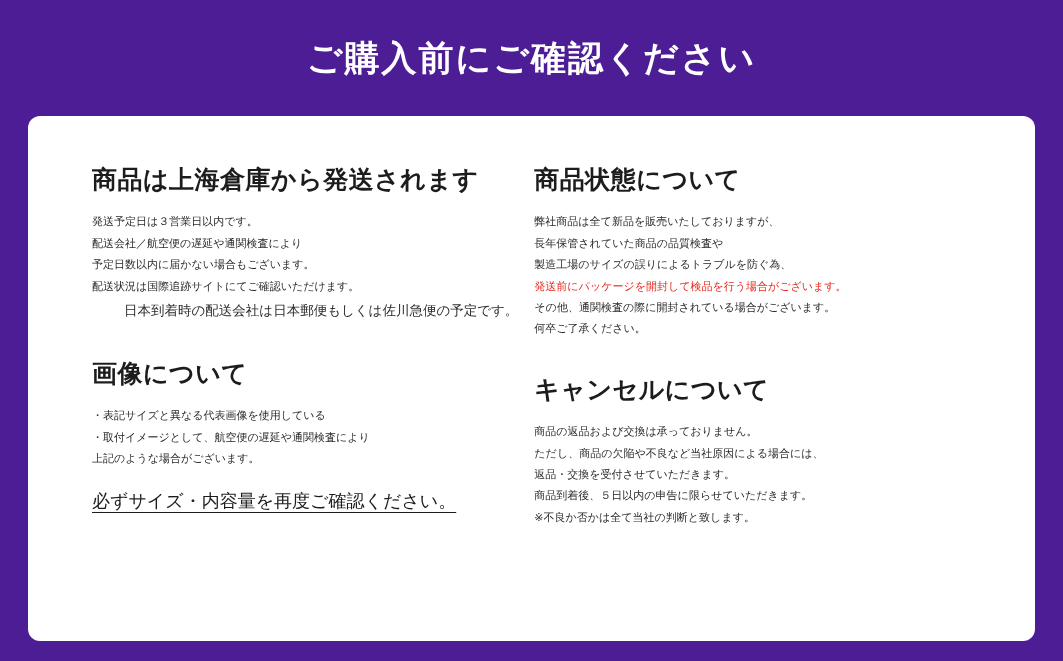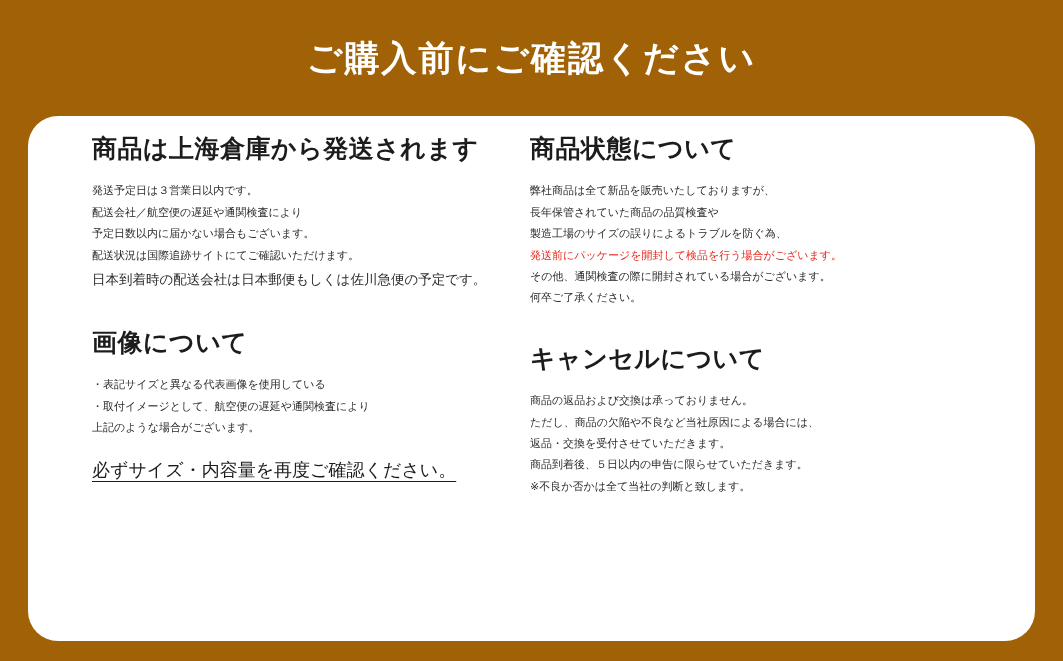--- a/index.html
+++ b/index.html
@@ -10,42 +10,42 @@
     width: 1063px;
     height: 661px;
     background: #e8453c;
     font-family: "Liberation Sans", "DejaVu Sans", sans-serif;
     overflow: hidden;
   }
   .page {
     position: relative;
     width: 1063px;
     height: 661px;
-    background: #a16207;
+    background: #4c1d95;
     box-sizing: border-box;
   }
   .banner-title {
     text-align: center;
     color: #ffffff;
     font-size: 35px;
     font-weight: bold;
     letter-spacing: 2px;
     padding-top: 37px;
     line-height: 1.2;
   }
   .card {
     position: absolute;
     left: 28px;
     top: 116px;
     width: 1007px;
     height: 525px;
     background: #ffffff;
-    border-radius: 30px;
+    border-radius: 12px;
     box-sizing: border-box;
-    padding: 17px 40px 0 40px;
+    padding: 48px 40px 0 40px;
     overflow: hidden;
   }
   .cols {
     display: flex;
     width: 100%;
   }
   .col {
     box-sizing: border-box;
   }
   .col-left {
@@ -71,20 +71,21 @@
   .line {
     font-size: 11px;
     color: #2b2b2b;
     line-height: 1.95;
     white-space: nowrap;
   }
   .line.small {
     font-size: 13.5px;
     color: #2b2b2b;
     line-height: 2.0;
+    margin-left: 32px;
   }
   .line.underline {
     text-underline-offset: 4px;
   }
   .line.red {
     color: #e8271c;
   }
   .line.bold-underline {
     text-decoration: underline;
     text-underline-offset: 5px;

